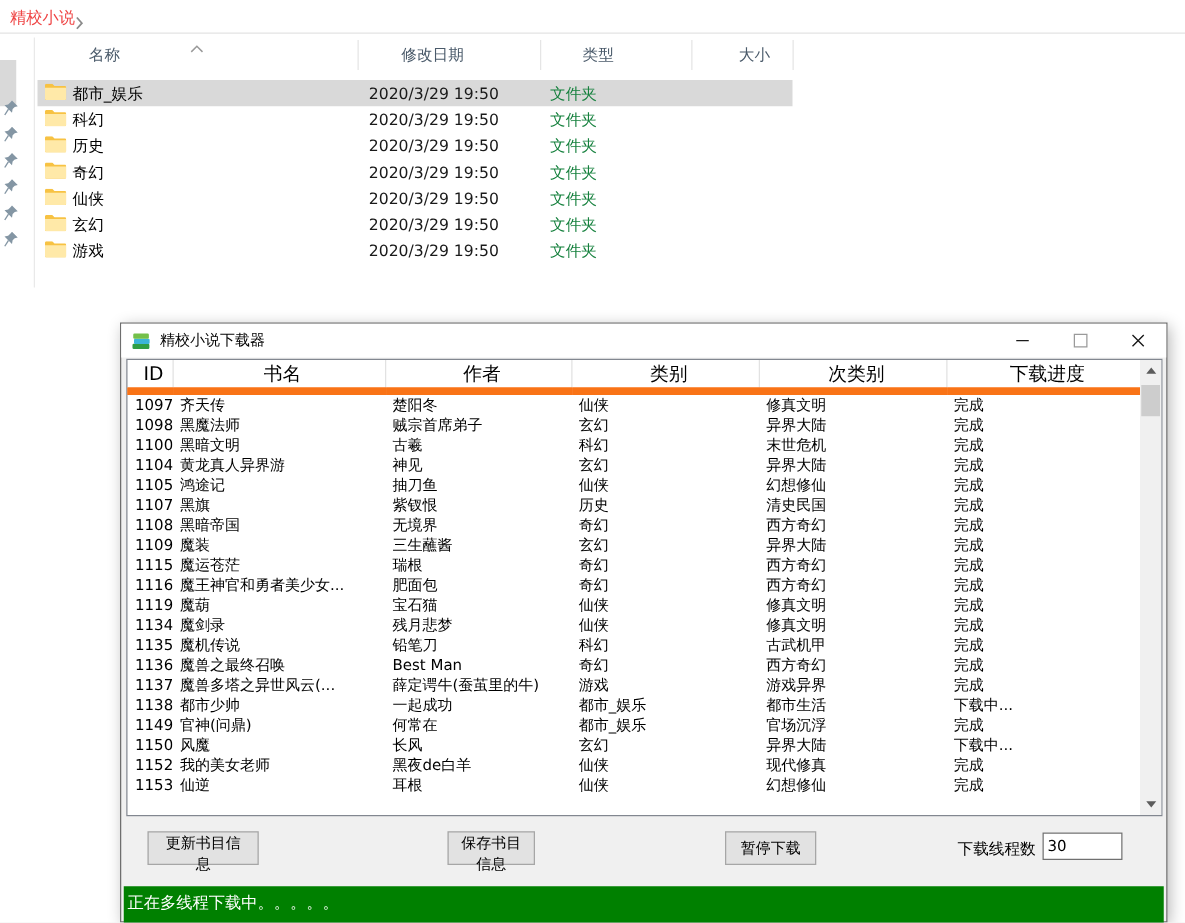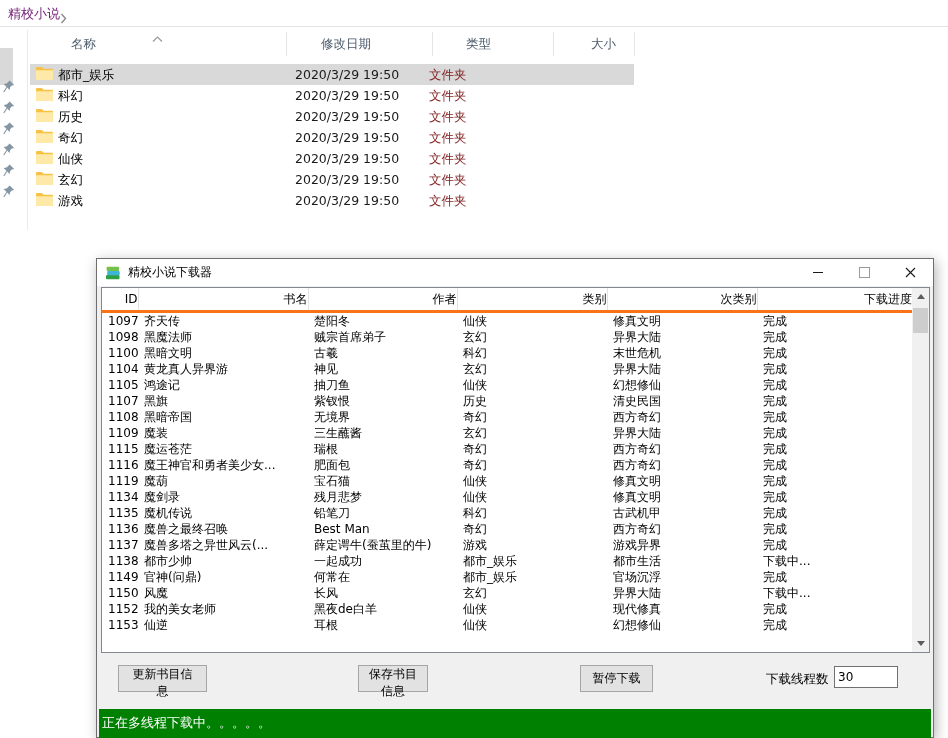--- a/index.html
+++ b/index.html
@@ -3,57 +3,57 @@
 <meta charset="utf-8">
 <style>
   html,body{margin:0;padding:0;}
   body{
     width:948px;height:738px;position:relative;overflow:hidden;
     background:#ffffff;
     font-family:"DejaVu Sans","Liberation Sans",sans-serif;
     color:#000;
   }
   
-  .crumb{position:absolute;left:8px;top:5px;font-size:13px;color:#701a75;cursor:default;}
+  .crumb{position:absolute;left:8px;top:5px;font-size:13px;color:#ef4444;cursor:default;}
   .crumb-chev{position:absolute;left:60px;top:9px;}
   .topline{position:absolute;left:0;top:26px;width:948px;height:1px;background:#e3e3e3;}
   .navthumb{position:absolute;left:0;top:48px;width:13px;height:37px;background:#d9d9d9;}
   .navline{position:absolute;left:27px;top:30px;width:1px;height:200px;background:#e9e9e9;}
   #pins{position:absolute;left:3px;top:78px;width:14px;}
   .pin{position:absolute;left:0;width:12px;height:13px;}
   .lh{position:absolute;top:36px;font-size:12.5px;color:#4a5a6a;cursor:default;margin-left:26px;}
   .hsep{position:absolute;top:32px;width:1px;height:24px;background:#e5e5e5;}
   .sortchev{position:absolute;left:152px;top:28px;}
   #folder-rows{position:absolute;left:30px;top:64px;width:604px;}
   .frow{position:relative;height:21px;font-size:12.5px;}
   .frow.selected{background:#d9d9d9;}
   .frow span{position:absolute;top:3px;white-space:nowrap;}
   .ficon{left:6px;top:3px;}
   .fname{left:28px;}
   .fdate{left:265px;color:#1a1a1a;}
-  .ftype{left:399px;color:#7f1d1d;font-family:Liberation Serif, serif;}
+  .ftype{left:410px;color:#15803d;font-family:Liberation Serif, serif;}
   
   .dialog{
     position:absolute;left:96px;top:258px;width:836px;height:478px;
     background:#f0f0f0;border:1px solid #6e6e6e;
     box-shadow:2px 3px 12px rgba(0,0,0,.3);
   }
   .titlebar{position:absolute;left:0;top:0;width:100%;height:27px;background:#ffffff;display:flex;align-items:center;}
   .appicon{margin-left:8px;display:inline-flex;}
   .title{margin-left:7px;font-size:12px;color:#000;}
   .winbtns{margin-left:auto;display:flex;height:27px;}
   .wbtn{width:46px;height:27px;display:flex;align-items:center;justify-content:center;cursor:default;}
   .minglyph{width:10px;height:1px;background:#1a1a1a;}
   .maxglyph{width:9px;height:9px;border:1px solid #9a9a9a;}
   
   .listview{position:absolute;left:4px;top:28px;width:829px;height:366px;background:#fff;border:1px solid #828790;box-sizing:border-box;}
   table.books{border-collapse:collapse;table-layout:fixed;width:810px;}
   table.books th{
-    font-weight:normal;text-align:right;font-size:12px;height:22px;
-    padding:0 0 0 6px;border-right:1px solid #e2e2e2;border-bottom:3px solid #f97316;
+    font-weight:normal;text-align:center;font-size:15px;height:22px;
+    padding:0 0 0 6px;border-right:1px solid #e2e2e2;border-bottom:6px solid #f97316;
     white-space:nowrap;overflow:hidden;
   }
   table.books th:last-child{border-right:none;}
   table.books td{
     font-size:12px;height:16px;line-height:16px;padding:0 0 0 6px;
     white-space:nowrap;overflow:hidden;
   }
   .vscroll{position:absolute;right:0;top:0;width:17px;height:364px;background:#f0f0f0;}
   .sarrow{position:absolute;left:0;width:17px;height:17px;display:flex;align-items:center;justify-content:center;}
   .tri-up{width:0;height:0;border-left:4px solid transparent;border-right:4px solid transparent;border-bottom:5px solid #5c5c5c;}

